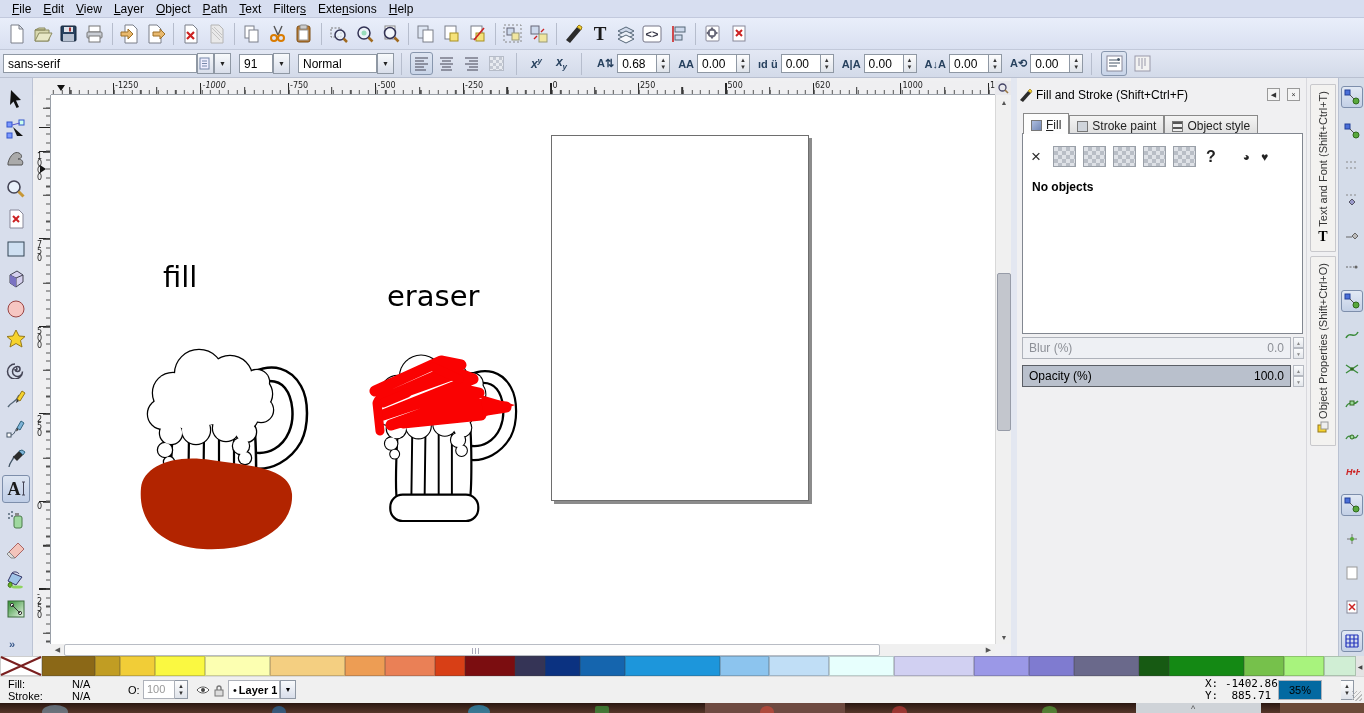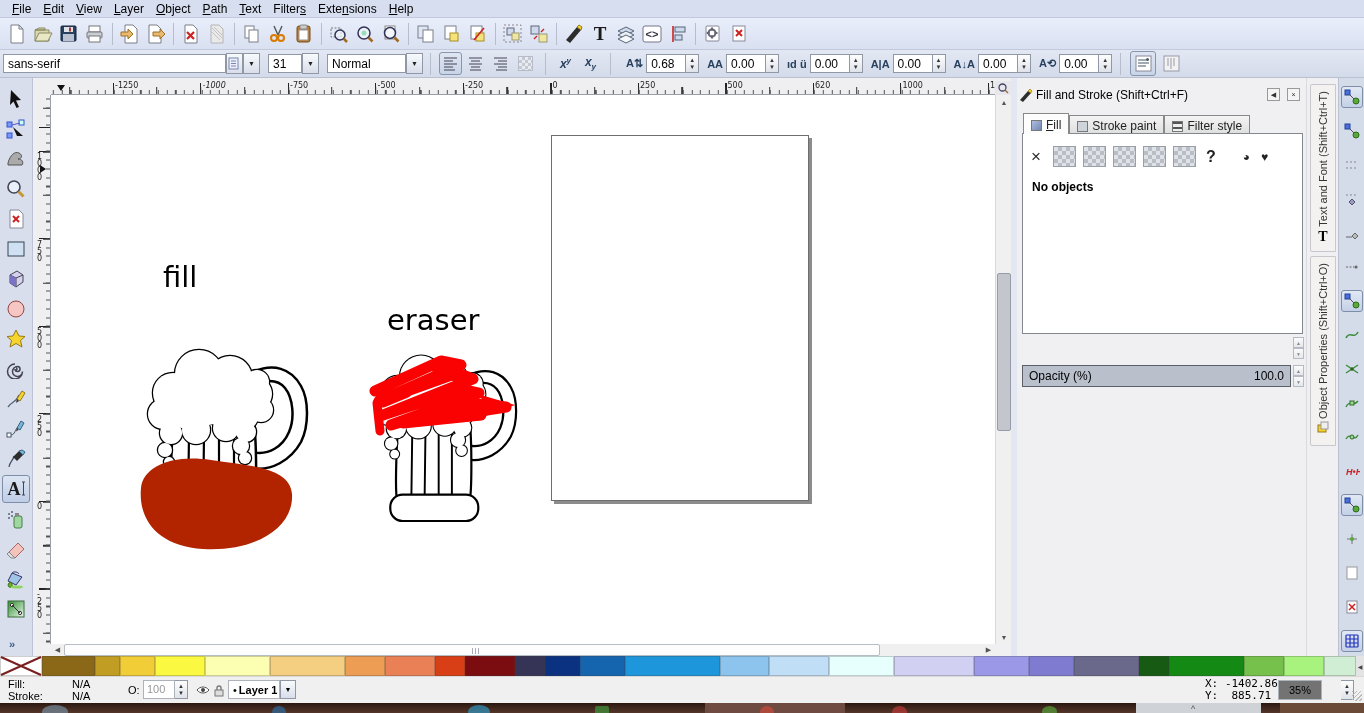--- a/index.html
+++ b/index.html
@@ -94,21 +94,21 @@
 #fs-vals{position:absolute;left:72px;top:1px;line-height:12px}
 #o-label{position:absolute;left:128px;top:7px}
 #o-input{position:absolute;left:143px;top:3px;width:32px;height:19px;border:1px solid #aeb2ba;background:#fff;color:#999;font-size:11px;padding:2px 3px}
 #o-spin{position:absolute;left:175px;top:3px}
 #eye-icon{position:absolute;left:196px;top:7px}
 #lock-icon{position:absolute;left:213px;top:7px}
 #layer-combo{position:absolute;left:228px;top:3px;width:52px;height:19px;background:#fff;border:1px solid #aeb2ba;font-size:11px;display:flex;align-items:center;padding-left:4px;font-weight:bold}
 #layer-drop{position:absolute;left:280px;top:3px;width:16px;height:19px;border:1px solid #8f98a4;background:linear-gradient(#f8fafc,#d8deea);display:flex;align-items:center;justify-content:center;font-size:7px}
 #xy-block{position:absolute;left:1205px;top:1px;width:75px;text-align:left;font-family:"DejaVu Sans Mono",monospace;font-size:11px;line-height:12px;white-space:pre}
 #z-label{position:absolute;left:1284px;top:8px}
-#z-input{position:absolute;left:1278px;top:3px;width:44px;height:20px;border:1px solid #aeb2ba;background:#737373;font-size:11px;display:flex;align-items:center;justify-content:center}
+#z-input{position:absolute;left:1278px;top:3px;width:44px;height:20px;border:1px solid #aeb2ba;background:#0369a1;font-size:11px;display:flex;align-items:center;justify-content:center}
 #z-spin{position:absolute;left:1341px;top:3px}
 #grip{position:absolute;right:2px;top:14px;width:10px;height:10px;background:repeating-linear-gradient(135deg,#bbb 0 1px,transparent 1px 3px)}
 
 #taskbar{left:0;top:703px;width:1364px;height:10px;background:linear-gradient(#2a1711,#553629);overflow:hidden}
 .tb-blob{position:absolute;border-radius:50%;opacity:.65}
 .tb-tile{position:absolute;top:0;height:10px}
 </style>
 </head>
 <body>
 
@@ -299,32 +299,32 @@
     </span>
   <span class="tbtn">
       <svg width="20" height="20">
         <rect x="4" y="2" width="12" height="15" fill="#fff" stroke="#889"></rect>
         <path d="M7,6 l6,6 m0,-6 l-6,6" stroke="#cc2222" stroke-width="2"></path>
       </svg>
     </span>
 </div>
 
 <div id="toolctrl" class="abs">
-  <span class="numin" style="width:223px">
+  <span class="numin" style="width:194px">
       <span>sans-serif</span>
     </span>
   <span class="dropbtn">
       <svg width="13" height="13">
         <rect x="1" y="1" width="9" height="11" fill="#eef" stroke="#78a"></rect>
         <path d="M3,4 h5 M3,6.5 h5 M3,9 h5" stroke="#78a"></path>
       </svg>
     </span>
   <span class="dropbtn">▼</span>
   <span class="numin" style="width:34px;margin-left:8px">
-      <span>31</span>
+      <span>91</span>
     </span>
   <span class="dropbtn">▼</span>
   <span class="numin" style="width:79px;margin-left:8px">
       <span>Normal</span>
     </span>
   <span class="dropbtn">▼</span>
   <span class="tsep" style="margin:0 7px"></span>
   <span class="togglebtn sel">
       <svg width="15" height="15">
         <path d="M1,2 h13 M1,5 h9 M1,8 h13 M1,11 h9 M1,14 h11" stroke="#445"></path>
@@ -565,21 +565,21 @@
     <span class="vrnum" style="top: 145.5px;">7<br>5<br>0</span>
     <span class="vrnum" style="top: 233px;">5<br>0<br>0</span>
     <span class="vrnum" style="top: 320.5px;">2<br>5<br>0</span>
     <span class="vrnum" style="top: 408px;">0</span>
     <span class="vrnum" style="top: 495.5px;">-<br>2<br>5<br>0</span>
   </div>
 
 <div id="canvas" class="abs">
   <div id="page"></div>
   <div class="canvas-label" style="left:112px;top:165px">fill</div>
-  <div class="canvas-label" style="left:336px;top:208px">eraser</div>
+  <div class="canvas-label" style="left:336px;top:184px">eraser</div>
 
   <svg width="0" height="0" style="position:absolute">
       <defs>
     <g id="beer-mug">
       <path d="M120,34 C140,25 158,30 168,48 C176,62 176,88 168,104 C158,122 138,134 118,130 L119,114 C136,118 150,108 156,94 C162,80 160,60 152,50 C144,40 130,42 120,48 Z" fill="#fff" stroke="#000" stroke-width="2.5" stroke-linejoin="round"></path>
       <path d="M42,80 C38,96 36,168 39,178 C62,192 102,192 121,178 C124,166 124,96 120,80 Z" fill="#fff" stroke="#000" stroke-width="2.5"></path>
       <path d="M56,96 L55,172 M71,98 L70,176 M86,98 L86,176 M101,98 L101,174" stroke="#000" stroke-width="2.2" fill="none"></path>
       <rect x="31" y="170" width="100" height="30" rx="14" fill="#fff" stroke="#000" stroke-width="2.5"></rect>
       <g stroke="#000" stroke-width="2.5" fill="none">
         <circle cx="40" cy="55" r="20"></circle>
@@ -678,36 +678,40 @@
     <div class="tab sel">
         <span class="tabicon fill"></span>
         <span><u>F</u>ill</span>
       </div>
     <div class="tab">
         <span class="tabicon"></span>
         <span>Stroke paint</span>
       </div>
     <div class="tab">
         <span class="tabicon ss"></span>
-        <span>Filter style</span>
+        <span>Object style</span>
       </div>
   </div>
   <div id="fs-content">
     <div id="paint-row">
       <span id="no-paint-x">×</span>
       <span class="paintbtn"></span>
       <span class="paintbtn"></span>
       <span class="paintbtn"></span>
       <span class="paintbtn"></span>
       <span class="paintbtn"></span>
       <span id="paint-unknown">?</span>
       <span class="swatchbtn first">◕</span>
       <span class="swatchbtn">♥</span>
     </div>
     <div id="fs-message">No objects</div>
+  </div>
+  <div class="slider-row" id="blur-row">
+    <span>Blur (%)</span>
+    <span>0.0</span>
   </div>
   <div class="mini-spin" style="top:259px">
       <div>▲</div>
       <div>▼</div>
     </div>
   <div class="slider-row" id="opacity-row">
     <span>Opacity (%)</span>
     <span>100.0</span>
   </div>
   <div class="mini-spin" style="top:287px">

